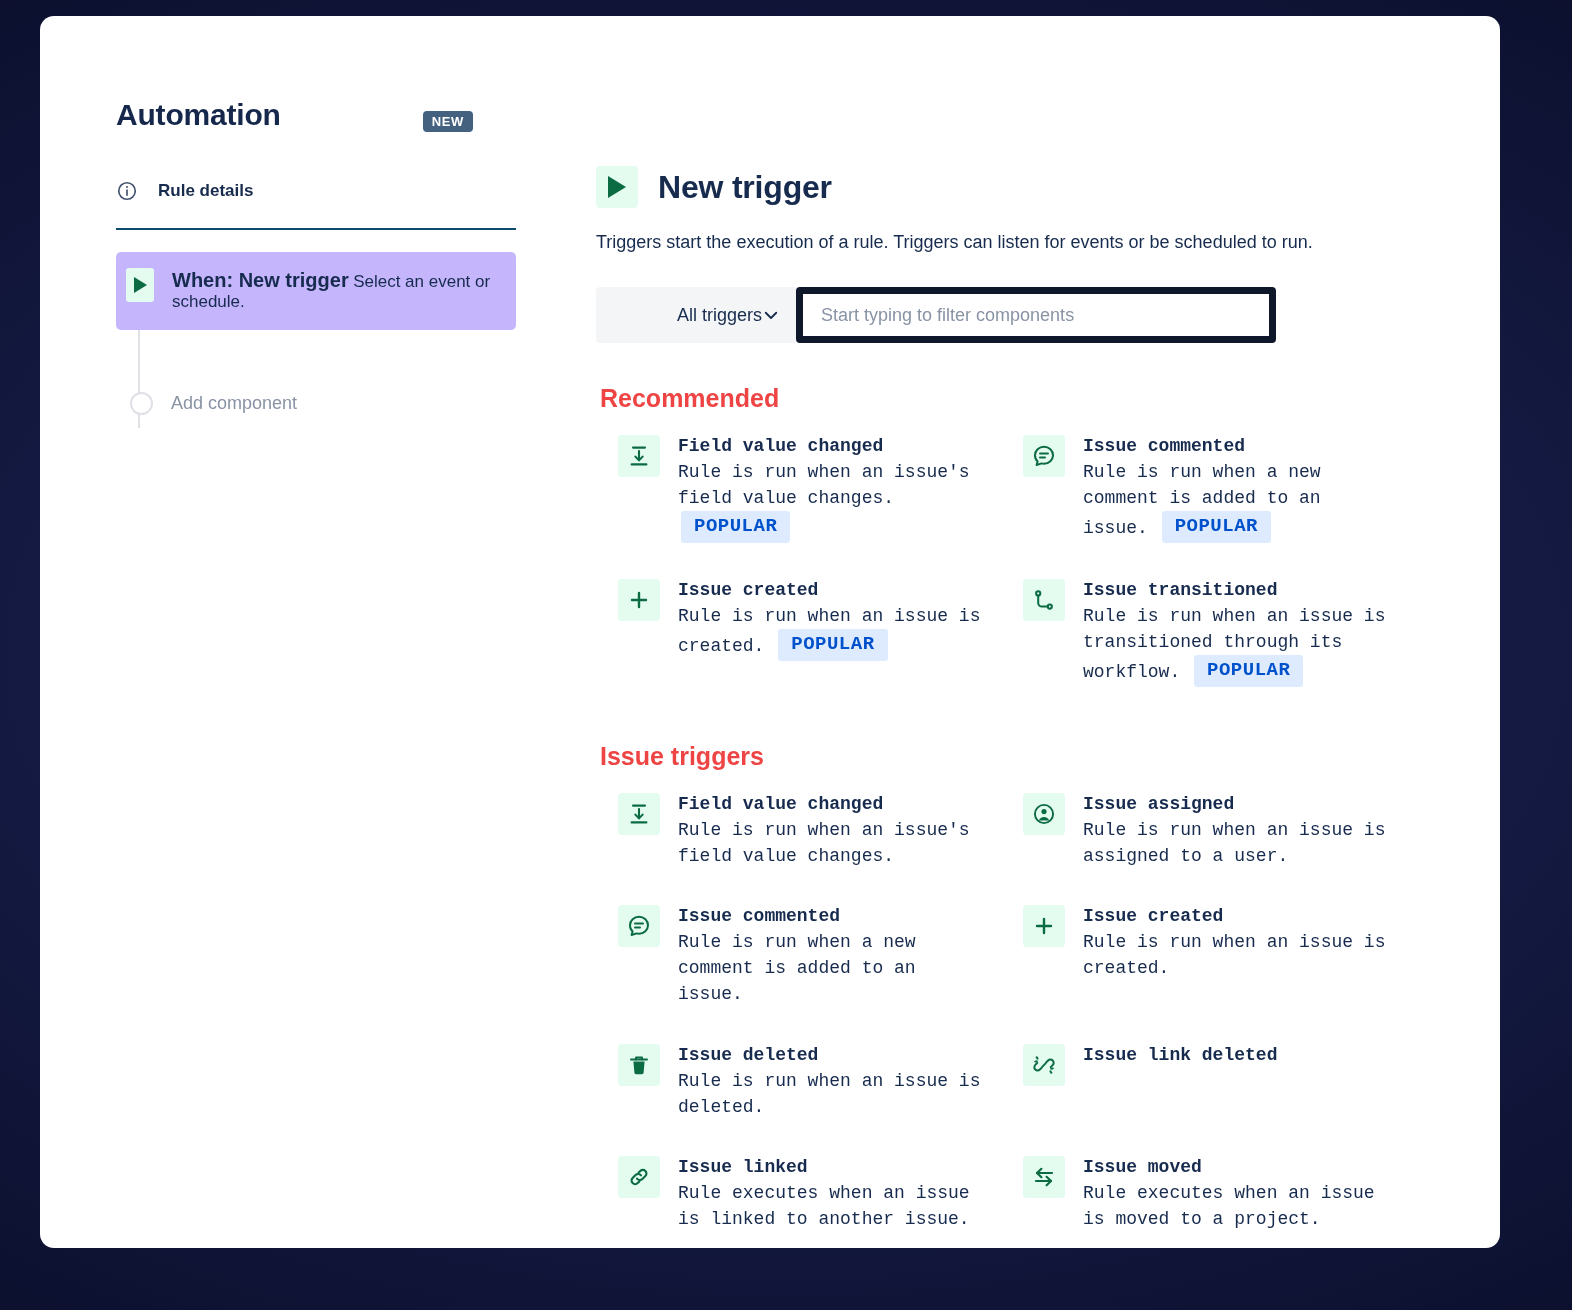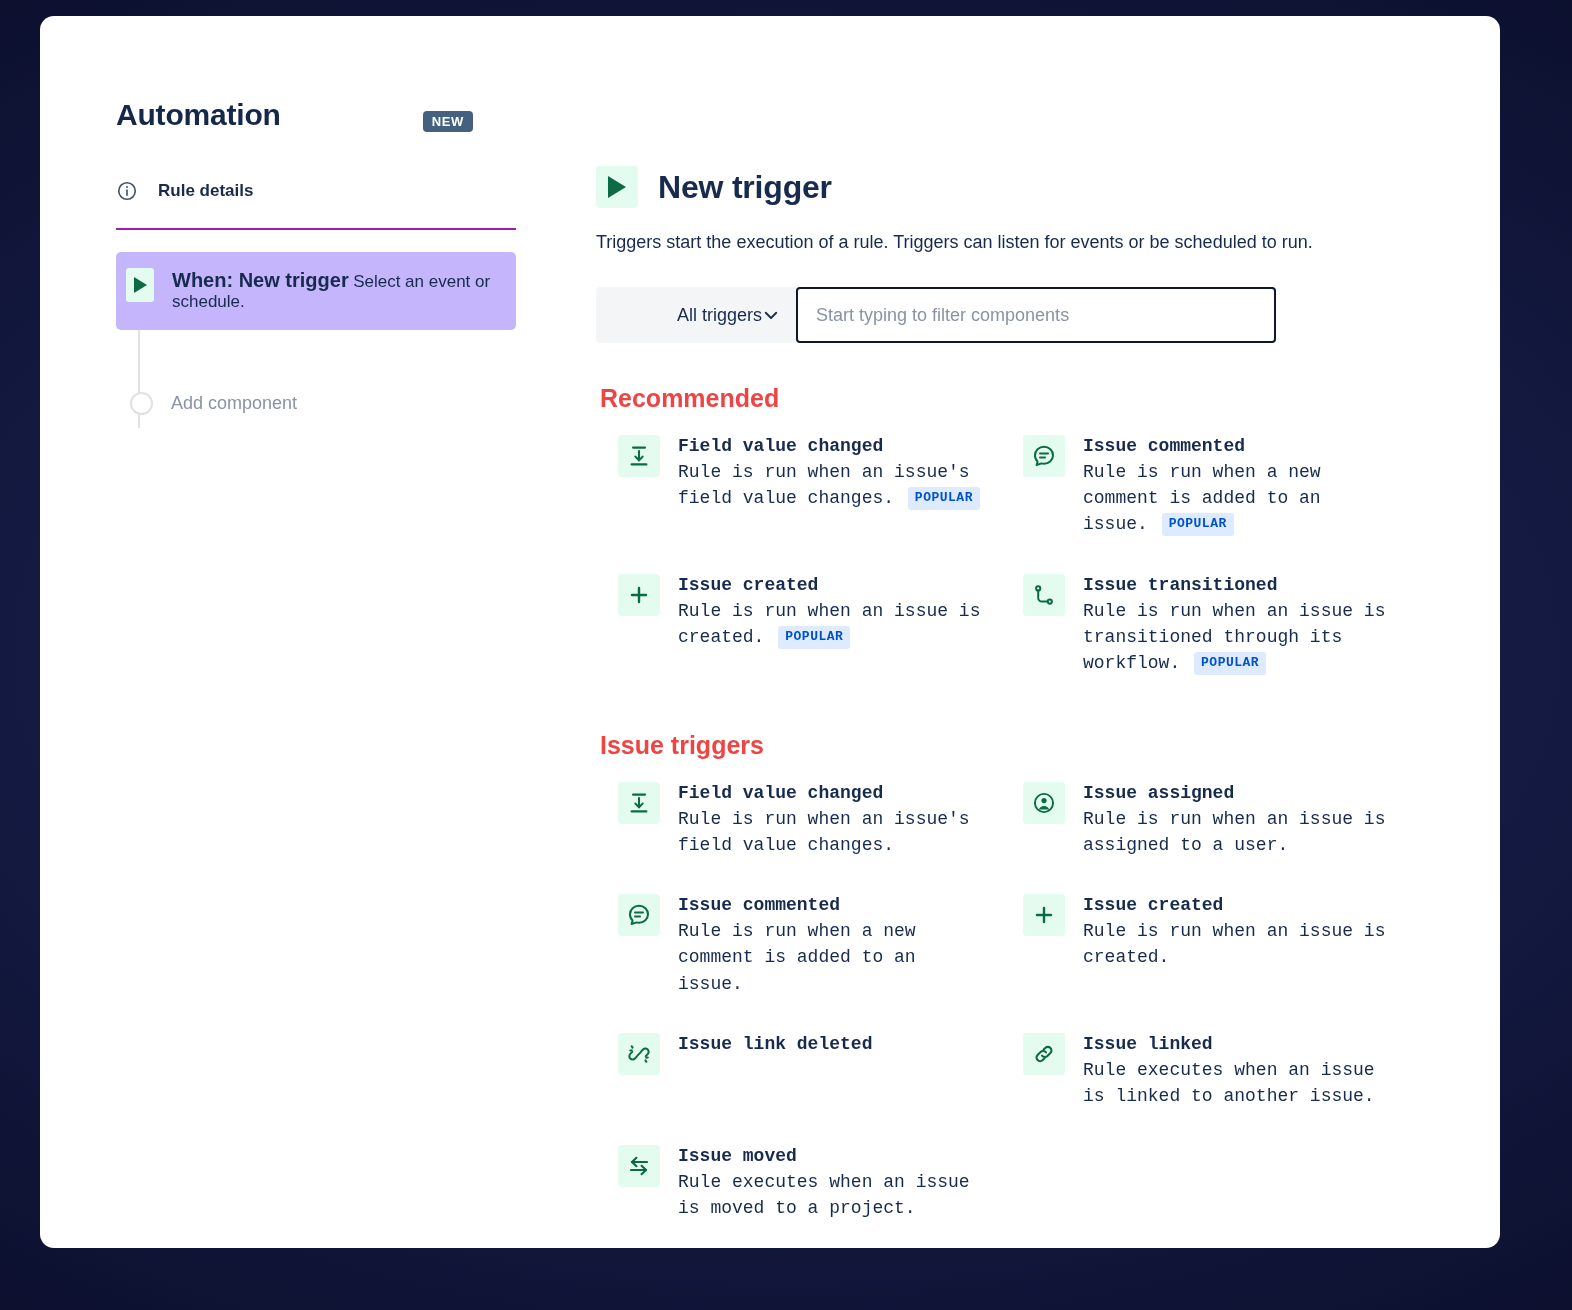--- a/index.html
+++ b/index.html
@@ -35,21 +35,21 @@
     font-size:30px;font-weight:700;color:#15284b;letter-spacing:-.2px;
   }
   .new-badge{
     background:#44617f;color:#ffffff;
     font-size:13px;font-weight:700;letter-spacing:.6px;
     padding:3px 9px;border-radius:4px;margin-left:128px;
   }
   .rule-details{
     display:flex;align-items:center;gap:20px;
     margin-top:48px;padding-bottom:26px;
-    border-bottom:2px solid #a21caf;
+    border-bottom:2px solid #0c4a6e;
   }
   .info-icon{width:22px;height:22px;flex:0 0 22px;color:#42526e;}
   .rule-details-label{font-size:17px;font-weight:700;color:#172b4e;}
 
   .steps{position:relative;margin-top:22px;}
   .rail{
     position:absolute;left:22px;top:56px;width:2px;height:120px;
     background:#dfe1e6;
   }
   .step{
@@ -107,21 +107,21 @@
   .select{
     width:200px;height:56px;background:#f4f5f7;
     border-radius:4px 0 0 4px;
     display:flex;align-items:center;justify-content:flex-end;
     padding:0 16px 0 20px;box-sizing:border-box;
   }
   .select-label{font-size:18px;color:#172b4e;}
   .chev{width:18px;height:18px;color:#172b4e;}
   .search-input{
     width:480px;height:56px;box-sizing:border-box;
-    border:2px solid #0f172a;border-radius:4px;
+    border:7px solid #0f172a;border-radius:4px;
     background:#fff;padding:0 18px;
     font-family:"Liberation Sans", sans-serif;
     font-size:18px;color:#172b4e;
     outline:none;
   }
   .search-input::placeholder{color:#8993a4;}
 
   .section-title{
     font-size:25px;font-weight:600;color:#ef4444;
     margin:41px 0 6px 4px;
@@ -142,22 +142,22 @@
     display:flex;align-items:center;justify-content:center;
     color:#0b6b43;
   }
   .tile svg{width:24px;height:24px;display:block;}
   .item-body{font-size:18px;line-height:1.45;color:#172b4e;}
   .item-title{font-weight:700;color:#172b4e;display:block;}
   .item-desc{color:#172b4e;}
   .pop{
     display:inline-block;
     background:#deebff;color:#0052cc;
-    font-size:13px;font-weight:700;letter-spacing:.5px;
-    padding:2px 7px;border-radius:3px;
+    font-size:19px;font-weight:700;letter-spacing:.5px;
+    padding:2px 13px;border-radius:3px;
     vertical-align:2px;margin-left:3px;
     white-space:nowrap;
   }
 </style>
 </head>
 <body>
 
 <div class="backdrop"></div>
 
 <div class="card">
@@ -305,20 +305,30 @@
               <svg viewBox="0 0 24 24" fill="none" stroke="currentColor" stroke-width="2.4" stroke-linecap="round">
                 <line x1="12" y1="5" x2="12" y2="19"></line>
                 <line x1="5" y1="12" x2="19" y2="12"></line>
               </svg>
             </span>
             <span class="item-body"><span class="item-title">Issue created</span><span class="item-desc">Rule is run when an issue is created.</span></span>
           </div>
           <div class="item">
             <span class="tile">
               <svg viewBox="0 0 24 24" fill="none" stroke="currentColor" stroke-width="2" stroke-linecap="round" stroke-linejoin="round">
+                <line x1="4" y1="6.4" x2="20" y2="6.4"></line>
+                <path d="M9 6.4V4.6h6v1.8"></path>
+                <path d="M6.4 8.4h11.2l-1 11.4a1.6 1.6 0 0 1-1.6 1.4H9a1.6 1.6 0 0 1-1.6-1.4z" fill="currentColor" stroke="none"></path>
+              </svg>
+            </span>
+            <span class="item-body"><span class="item-title">Issue deleted</span><span class="item-desc">Rule is run when an issue is deleted.</span></span>
+          </div>
+          <div class="item">
+            <span class="tile">
+              <svg viewBox="0 0 24 24" fill="none" stroke="currentColor" stroke-width="2" stroke-linecap="round" stroke-linejoin="round">
                 <path d="M14.2 9.4l1.9-1.9a3.2 3.2 0 0 1 4.6 4.6l-2 2"></path>
                 <path d="M9.8 14.6l-1.9 1.9a3.2 3.2 0 0 1-4.6-4.6l2-2"></path>
                 <line x1="10.4" y1="13.6" x2="13.6" y2="10.4"></line>
                 <line x1="4.6" y1="4.2" x2="5.6" y2="5.6"></line>
                 <line x1="3.2" y1="8.6" x2="4.8" y2="8.2"></line>
                 <line x1="19.4" y1="19.8" x2="18.4" y2="18.4"></line>
                 <line x1="20.8" y1="15.4" x2="19.2" y2="15.8"></line>
               </svg>
             </span>
             <span class="item-body"><span class="item-title">Issue link deleted</span></span>

